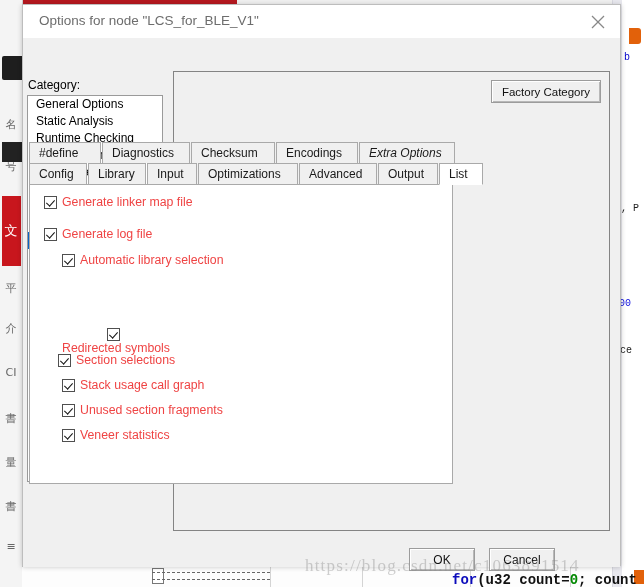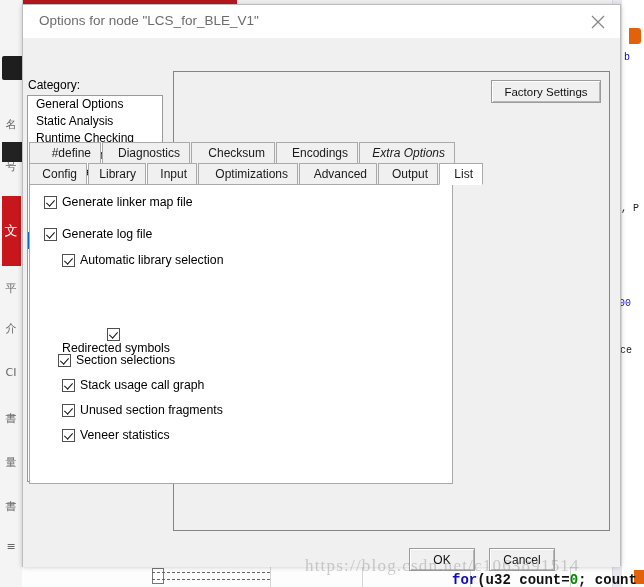--- a/index.html
+++ b/index.html
@@ -281,21 +281,21 @@
     line-height: 21px;
     padding: 0 9px;
     margin-right: 1px;
     background: #f0f0f0;
     border: 1px solid #a9a9a9;
     border-bottom: none;
     box-sizing: border-box;
     font-family: "Liberation Sans", sans-serif;
     font-size: 12px;
     color: #1a1a1a;
-    text-align: right;
+    text-align: left;
     vertical-align: top;
     cursor: default;
   }
   .tab.active {
     background: #ffffff;
     position: relative;
     z-index: 3;
     height: 22px;
     border-bottom: 1px solid #ffffff;
   }
@@ -330,21 +330,21 @@
     content: "";
     position: absolute;
     left: 3px; top: 1px;
     width: 4px; height: 7px;
     border: solid #141414;
     border-width: 0 1.6px 1.6px 0;
     transform: rotate(42deg);
   }
   .cb-label {
     font-size: 12.3px;
-    color: #000000;
+    color: #ef4444;
     font-family: "Liberation Sans", sans-serif;
   }
 
   
   .dlg-button {
     position: absolute;
     width: 66px; height: 23px;
     background: #f0f0f0;
     border: 1px solid #9c9c9c;
     box-shadow: inset 1px 1px 0 #ffffff, inset -1px -1px 0 #b8b8b8;
@@ -451,21 +451,21 @@
         <div class="cat-item indent">TI Stellaris</div>
         <div class="cat-item indent">Nu-Link</div>
         <div class="cat-item indent">PE micro</div>
         <div class="cat-item indent">ST-LINK</div>
         <div class="cat-item indent">Third-Party Driver</div>
         <div class="cat-item indent">TI MSP-FET</div>
         <div class="cat-item indent">TI XDS</div>
       </div>
 
     <div id="settings-panel">
-      <button id="factory-settings">Factory Settings</button>
+      <button id="factory-settings">Factory Category</button>
     </div>
 
     <div id="tabs">
       <div class="tab-row" id="tab-row-1"><div class="tab" style="width: 72px;">#define</div><div class="tab" style="width: 88px;">Diagnostics</div><div class="tab" style="width: 84px;">Checksum</div><div class="tab" style="width: 82px;">Encodings</div><div class="tab" style="width: 96px; font-style: italic;">Extra Options</div></div>
       <div class="tab-row" id="tab-row-2"><div class="tab" style="width: 58px;">Config</div><div class="tab" style="width: 58px;">Library</div><div class="tab" style="width: 50px;">Input</div><div class="tab" style="width: 100px;">Optimizations</div><div class="tab" style="width: 78px;">Advanced</div><div class="tab" style="width: 60px;">Output</div><div class="tab active" style="width: 44px;">List</div></div>
     </div>
 
     <div id="tab-pane">
         <div class="cb-row" style="top: 10px; left: 14px;">
           <span class="cb-box"></span>

